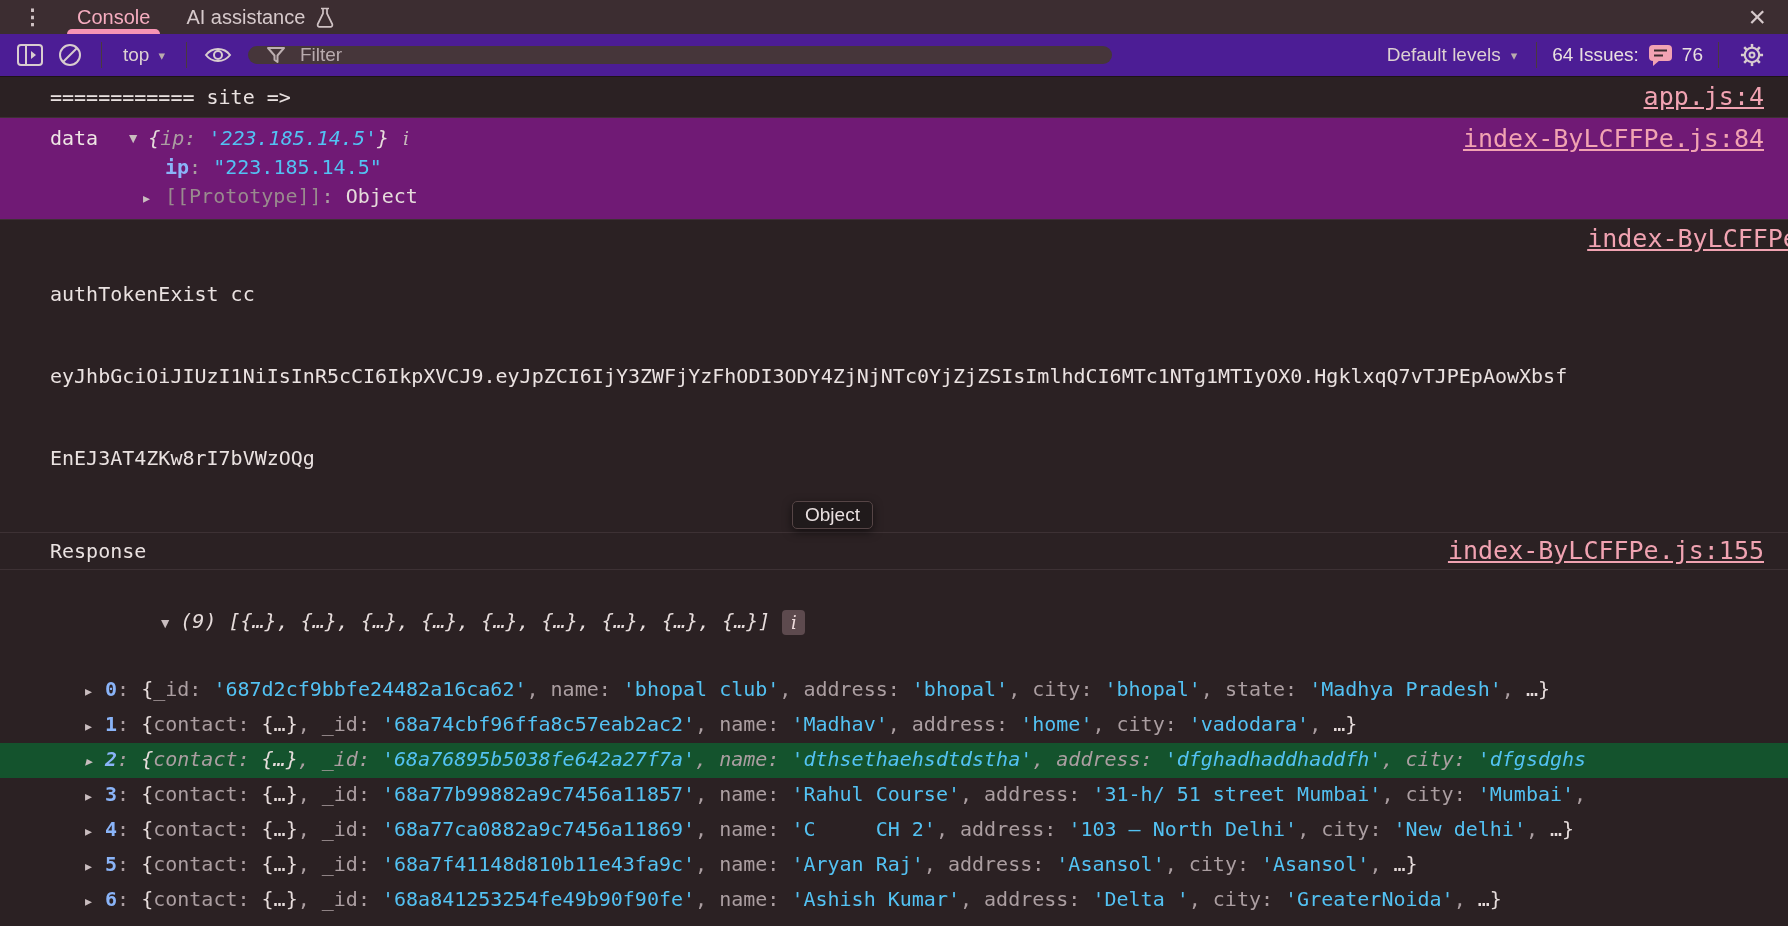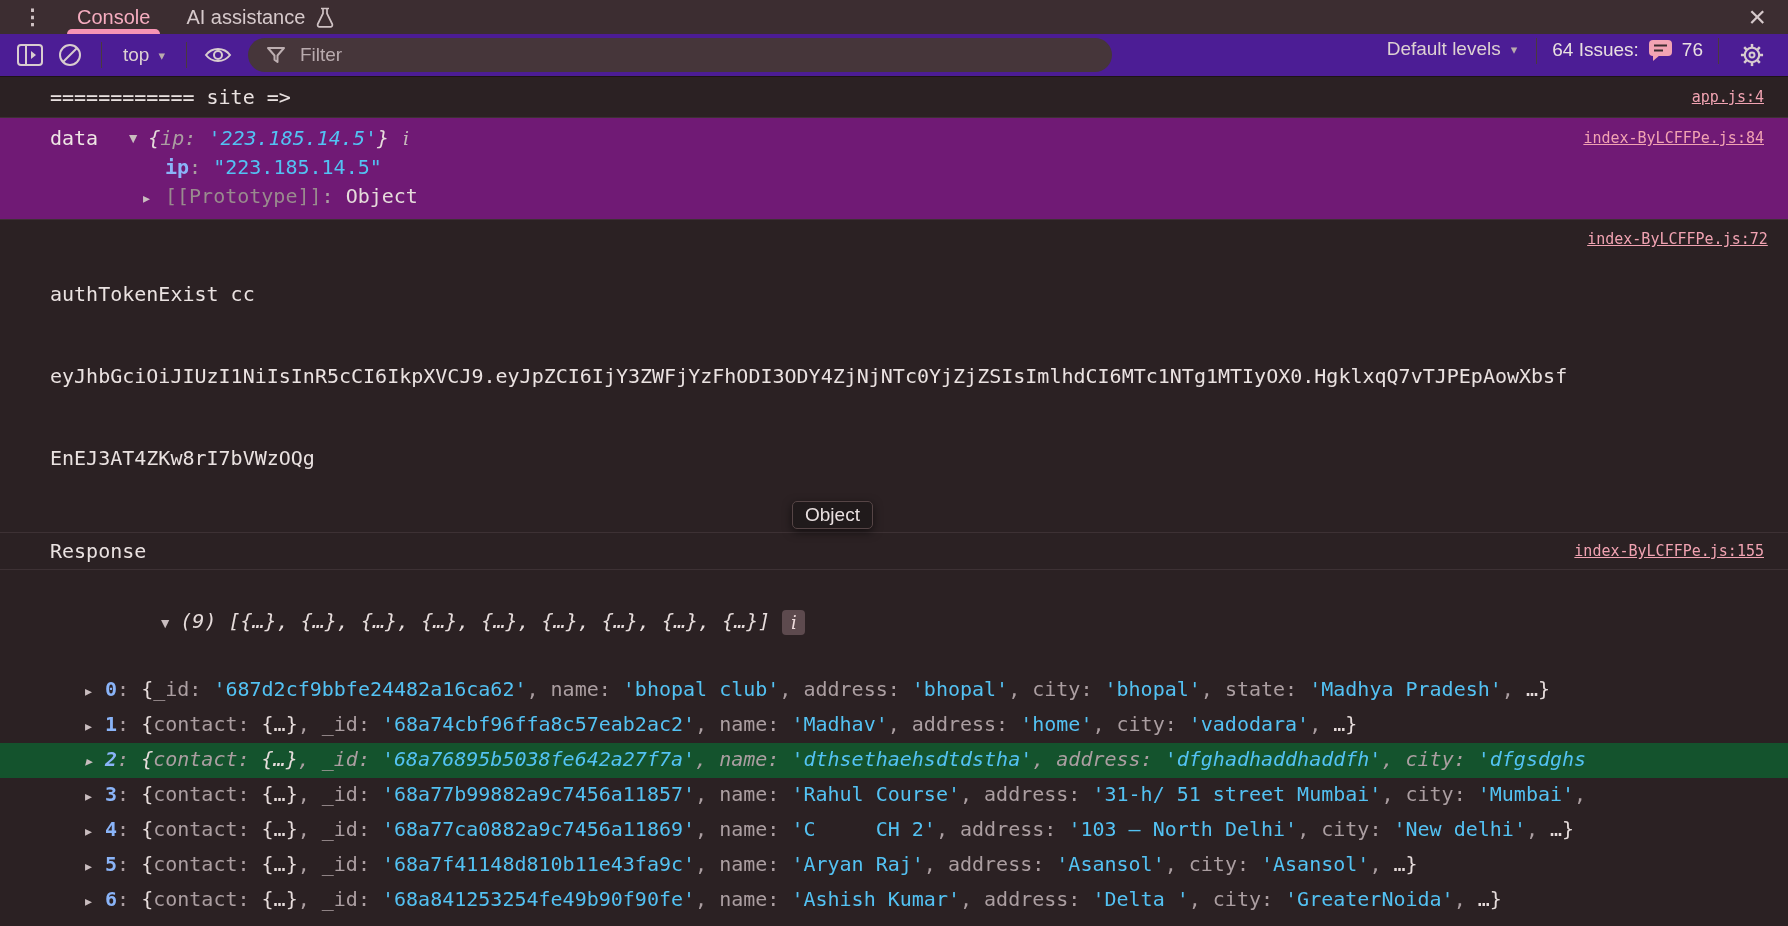--- a/index.html
+++ b/index.html
@@ -15,35 +15,35 @@
   .tab-underline{position:absolute;left:8px;right:8px;bottom:0;height:5px;border-radius:5px 5px 0 0;background:#f794b4;}
   .flask{margin-top:2px;}
   .close{margin-left:auto;align-self:center;font-size:30px;line-height:30px;color:#d6c9cb;padding:0 22px;cursor:pointer;}
 
   
   .toolbar{height:42px;background:#4c1d95;border-bottom:1px solid #1d1416;display:flex;align-items:center;padding:0 12px;gap:4px;}
   .tbtn{width:36px;height:34px;display:flex;align-items:center;justify-content:center;cursor:pointer;}
   .sep{width:1px;height:26px;background:#4a3a3d;margin:0 9px;}
   .ctx{display:flex;align-items:center;gap:9px;font-size:19px;color:#ddd1d2;padding:0 8px;cursor:pointer;}
   .chev{font-size:13px;color:#b9abad;}
-  .pill{flex:0 1 828px;height:34px;background:#46363a;border-radius:17px;display:flex;align-items:center;gap:12px;padding:0 18px;margin-left:8px;}
+  .pill{flex:0 1 828px;height:18px;background:#46363a;border-radius:17px;display:flex;align-items:center;gap:12px;padding:0 18px;margin-left:8px;}
   .filter-input{flex:1;background:transparent;border:none;outline:none;color:#e9e0e0;font-size:19px;font-family:"Liberation Sans",sans-serif;}
   .filter-input::placeholder{color:#b9abae;}
-  .tb-right{margin-left:auto;display:flex;align-items:flex-start;}
+  .tb-right{margin-left:auto;display:flex;align-items:center;}
   .levels{display:flex;align-items:center;gap:10px;font-size:19px;color:#ddd1d2;padding:0 10px;cursor:pointer;}
   .issues{display:flex;align-items:center;gap:9px;font-size:19px;color:#e9e0e0;padding:0 6px;cursor:pointer;}
   .gear{margin:0 6px;}
 
   
   .console{position:absolute;top:77px;left:0;right:0;bottom:0;overflow:hidden;
            font-family:"DejaVu Sans Mono",monospace;font-size:20px;color:#eae2e1;}
   .msg{display:flex;align-items:flex-start;padding:6px 24px 6px 50px;line-height:28px;border-bottom:1px solid #3d3134;white-space:pre;}
   .msg-resp{padding-top:4px;padding-bottom:4px;}
   .flex1{flex:1;}
-  .lnk{color:#f1a3b2;text-decoration:underline;font-size:15px;white-space:nowrap;margin-left:20px;cursor:pointer;}
+  .lnk{color:#f1a3b2;text-decoration:underline;font-size:25px;white-space:nowrap;margin-left:20px;cursor:pointer;}
 
   .group-data{background:#701a75;border-bottom:1px solid #3d3134;padding:6px 0;}
   .gd-head{display:flex;align-items:center;padding:0 24px 0 50px;line-height:29px;white-space:pre;}
   .gd-label{color:#efe6e5;margin-right:28px;}
   .gd-row{padding-left:143px;line-height:29px;white-space:pre;}
   .arr{display:inline-block;width:22px;color:#c9bdbf;font-size:14px;font-family:"Liberation Sans",sans-serif;cursor:pointer;}
   .italic{font-style:italic;}
   .info-i{font-style:italic;font-family:"DejaVu Serif",serif;color:#c5b8ba;margin-left:14px;font-size:19px;}
 
   .auth-lines div{line-height:26px;white-space:pre;}

